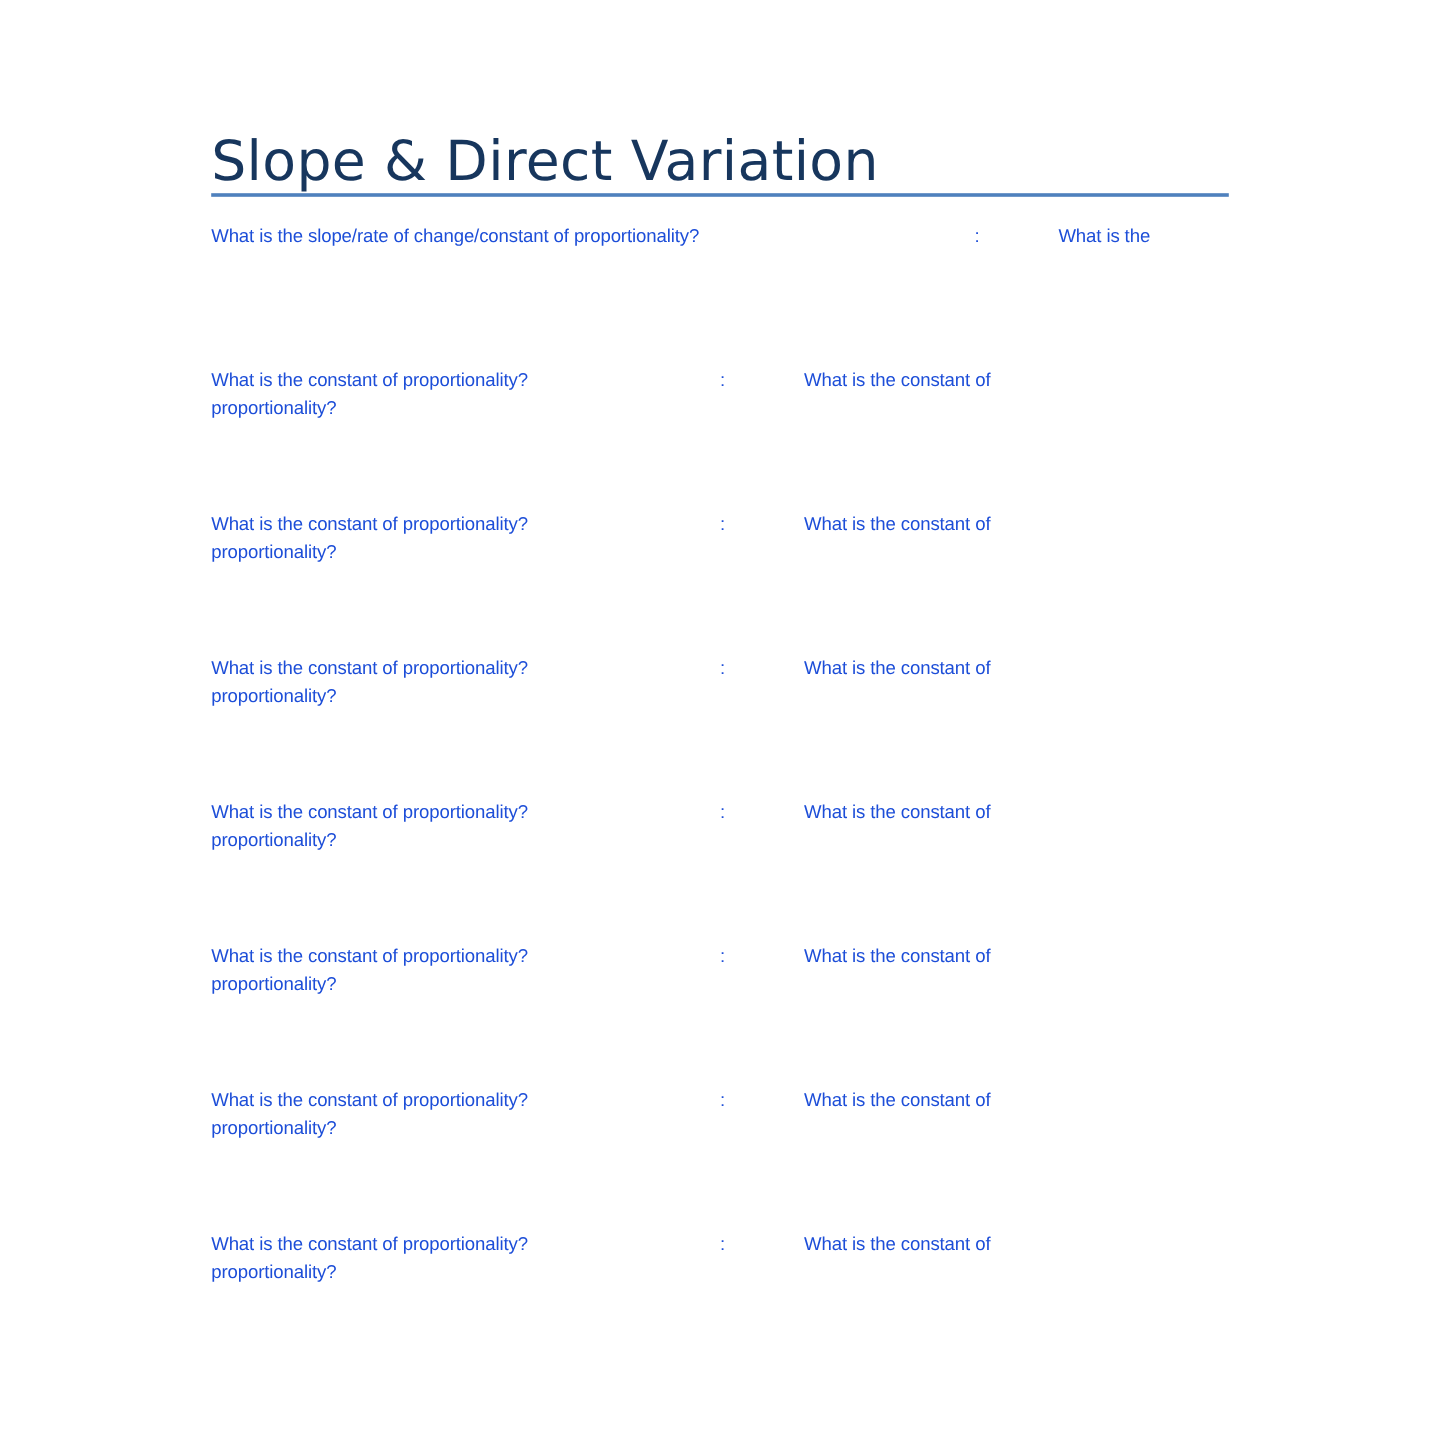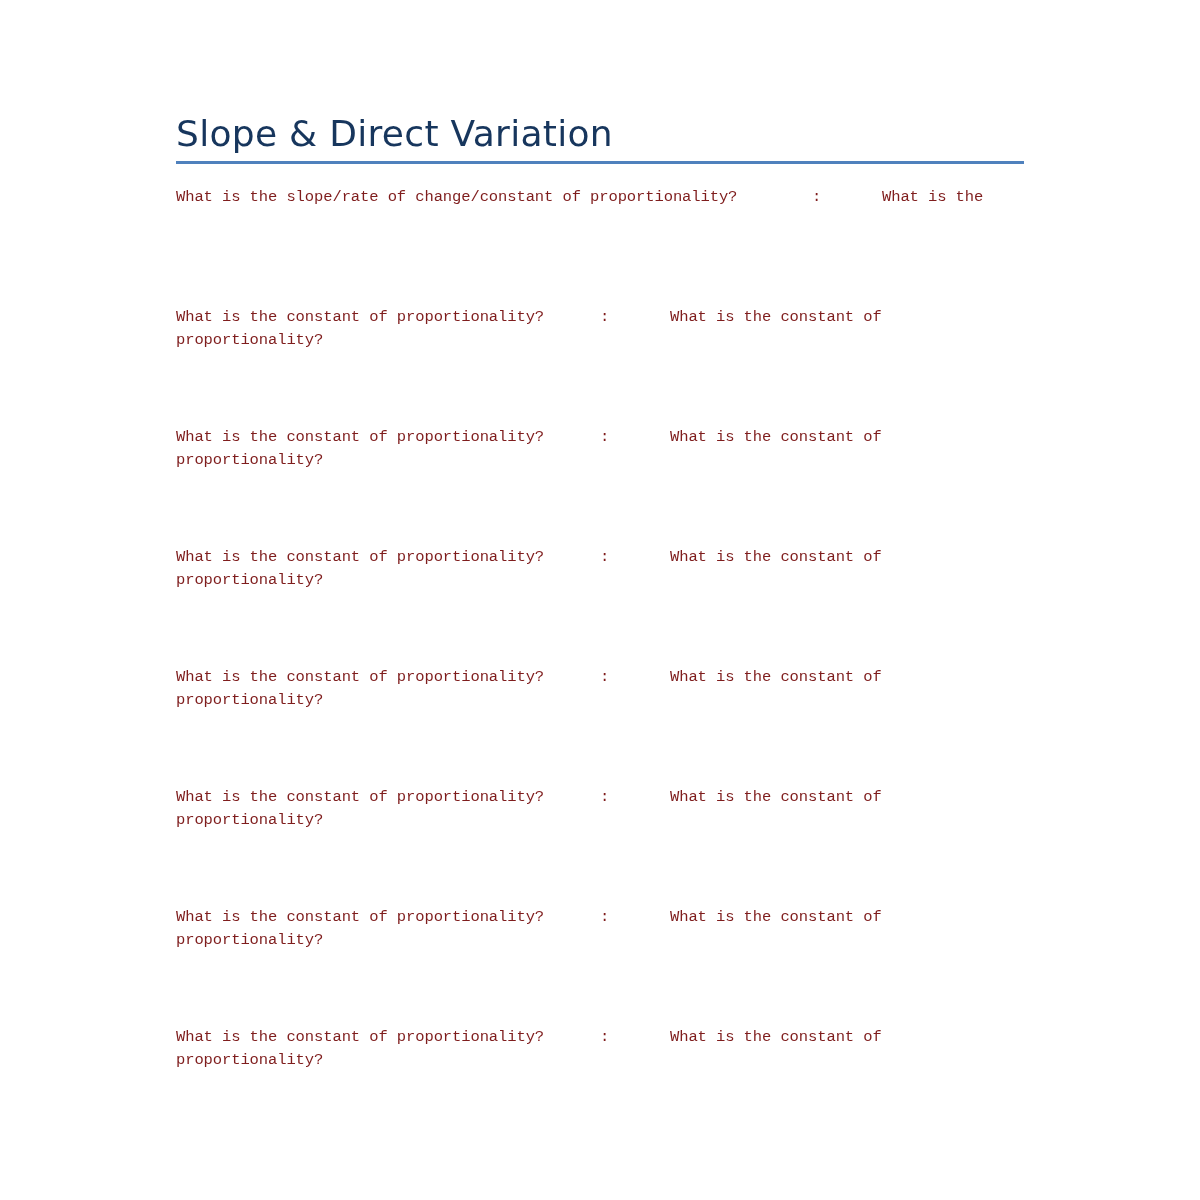--- a/index.html
+++ b/index.html
@@ -1,31 +1,31 @@
 <!DOCTYPE html>
 <html><head>
 <meta charset="utf-8">
 <style>
   html, body { margin: 0; padding: 0; background: #ffffff; }
   body { width: 1200px; height: 1200px; position: relative; overflow: hidden; }
   .page { position: absolute; left: 0; top: 0; width: 1200px; height: 1200px; background: #fff; }
   .title {
     position: absolute; left: 176px; top: 108px;
     font-family: "DejaVu Sans", sans-serif;
-    font-size: 36px; color: #17365d; letter-spacing: 0.3px;
+    font-size: 46px; color: #17365d; letter-spacing: 0.3px;
     white-space: nowrap; line-height: 52px;
   }
   .rule {
     position: absolute; left: 176px; top: 161px; width: 848px; height: 3px;
     background: #4f81bd;
   }
   .q {
     position: absolute; left: 176px;
-    font-family: Liberation Mono, monospace;
-    font-size: 15.5px; color: #7f1d1d; line-height: 23px;
+    font-family: Liberation Sans, sans-serif;
+    font-size: 15.5px; color: #1d4ed8; line-height: 23px;
     letter-spacing: -0.1px;
   }
   .q .line1 { position: relative; height: 23px; white-space: nowrap; }
   .q .line2 { height: 23px; white-space: nowrap; }
   .q .colon { position: absolute; top: 0; }
   .q .right { position: absolute; top: 0; }
 </style>
 </head>
 <body>
 

